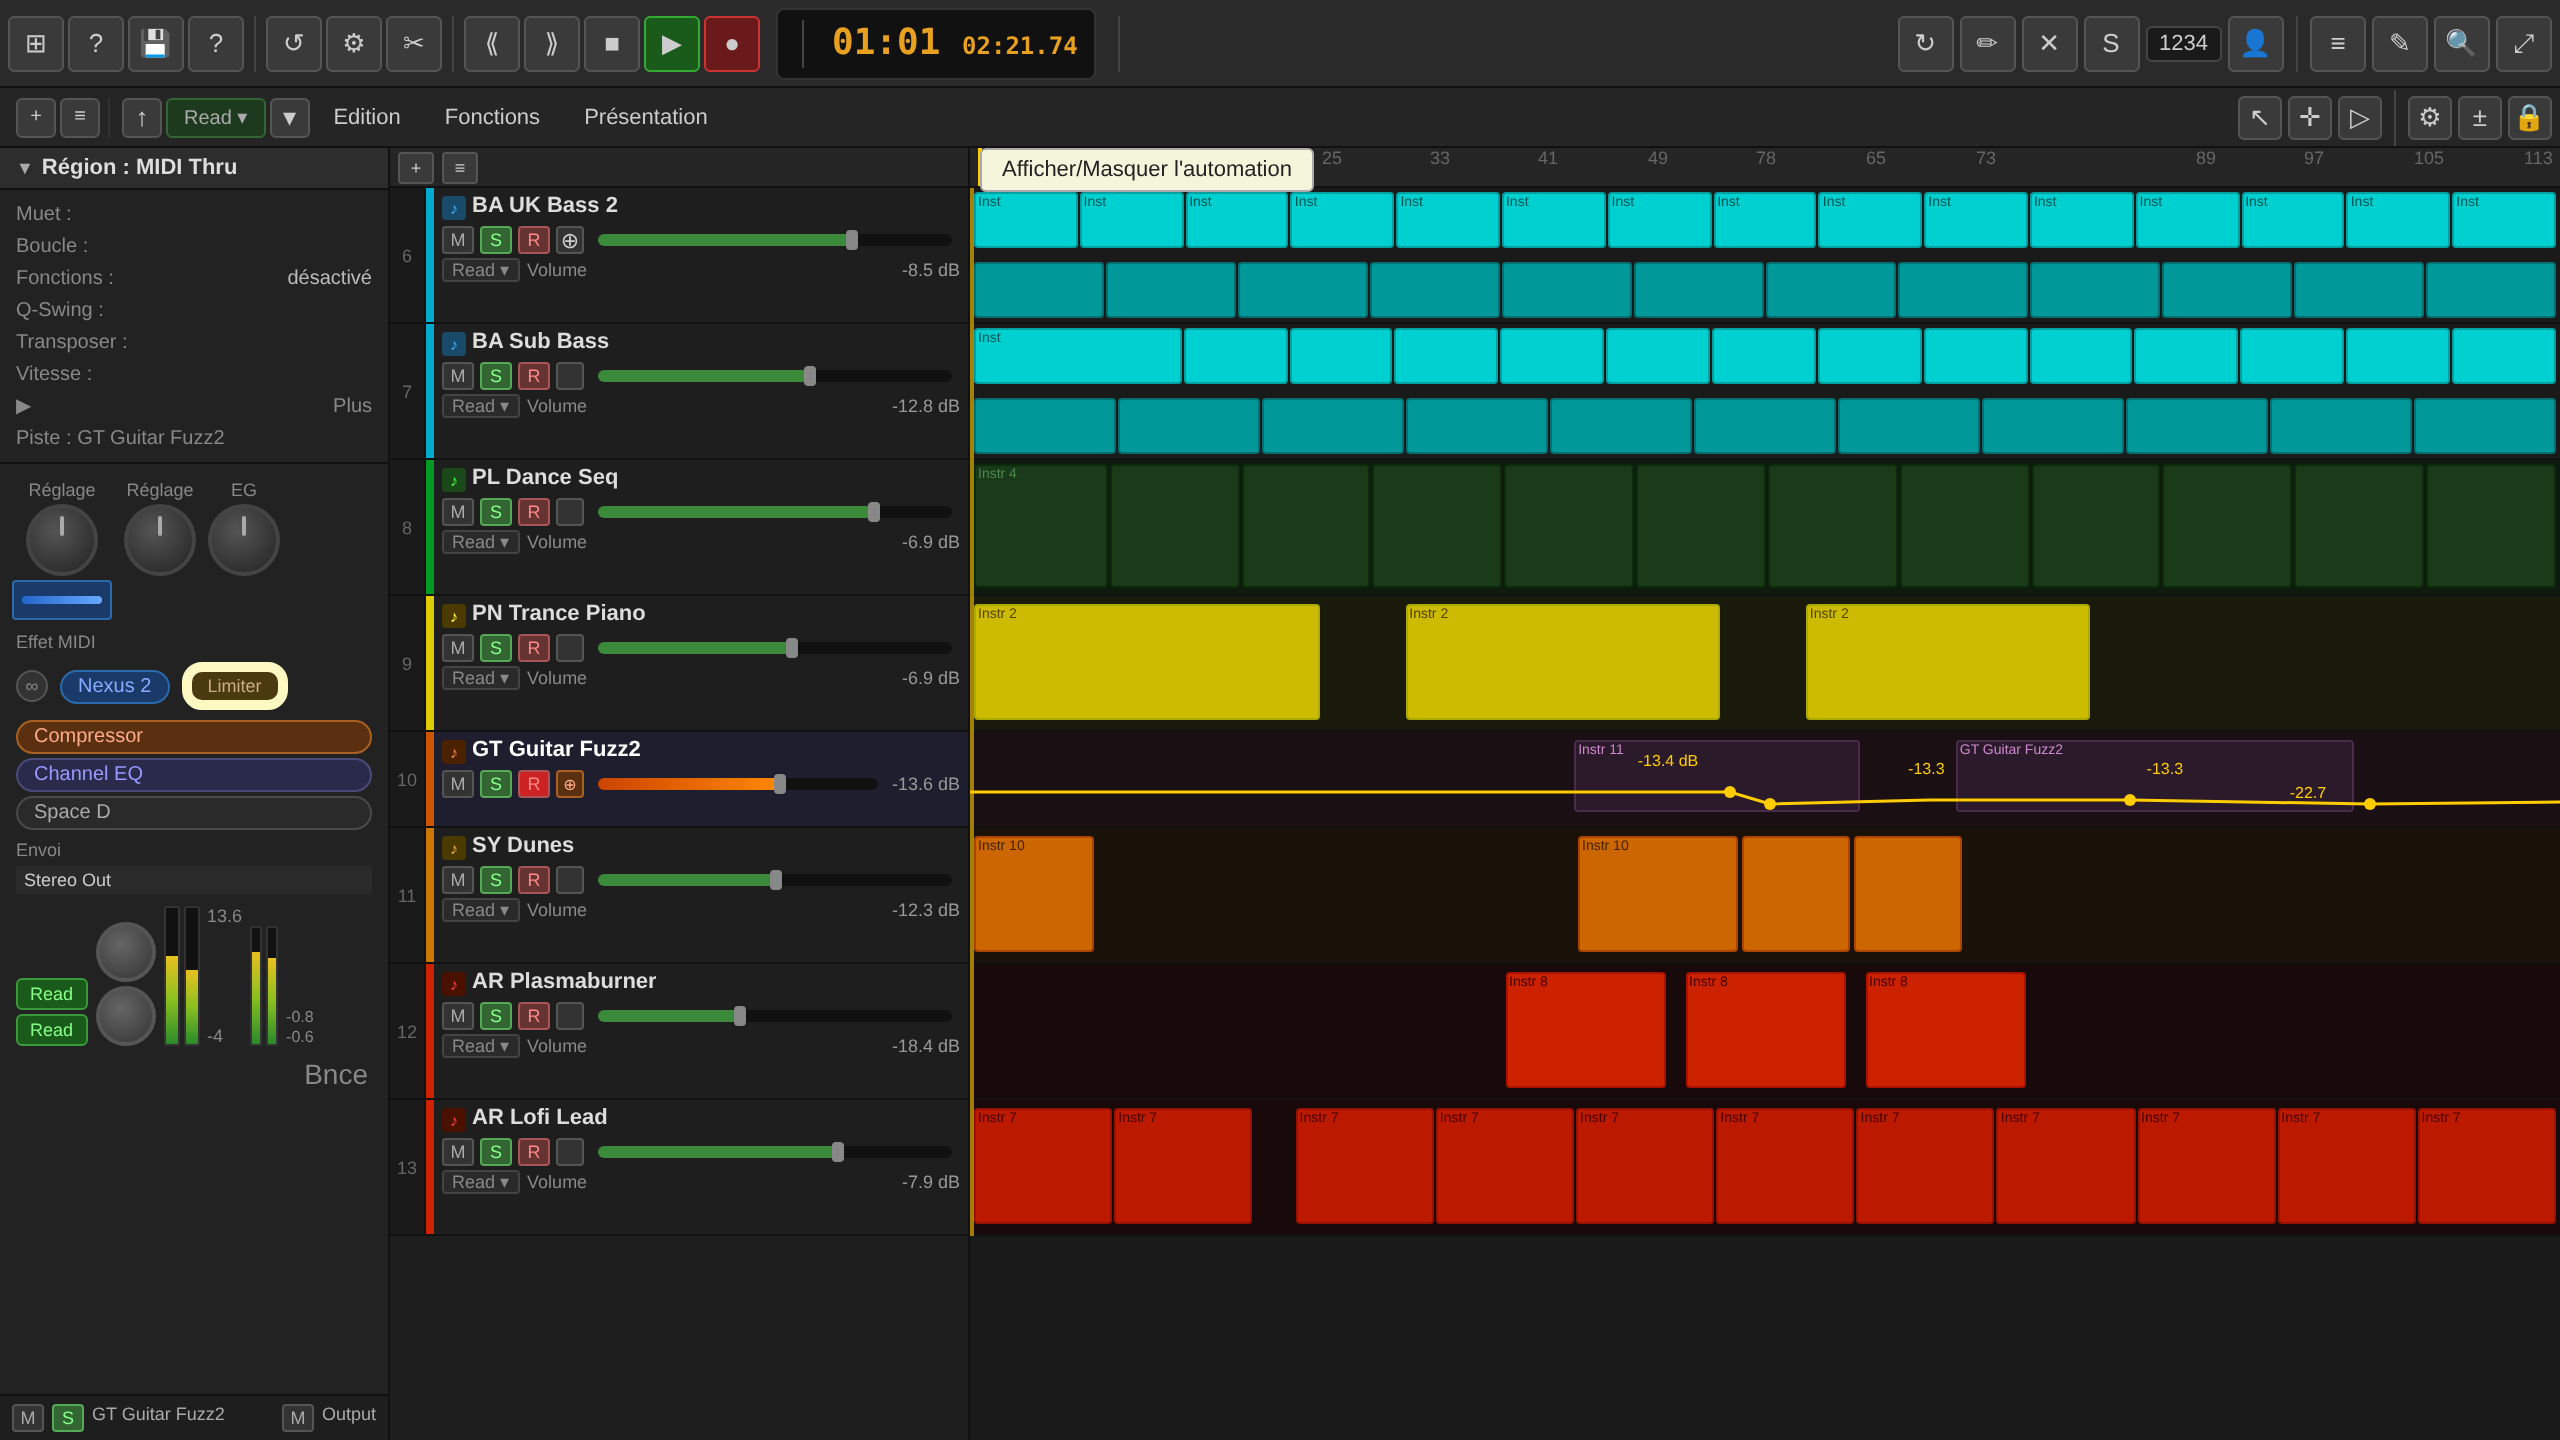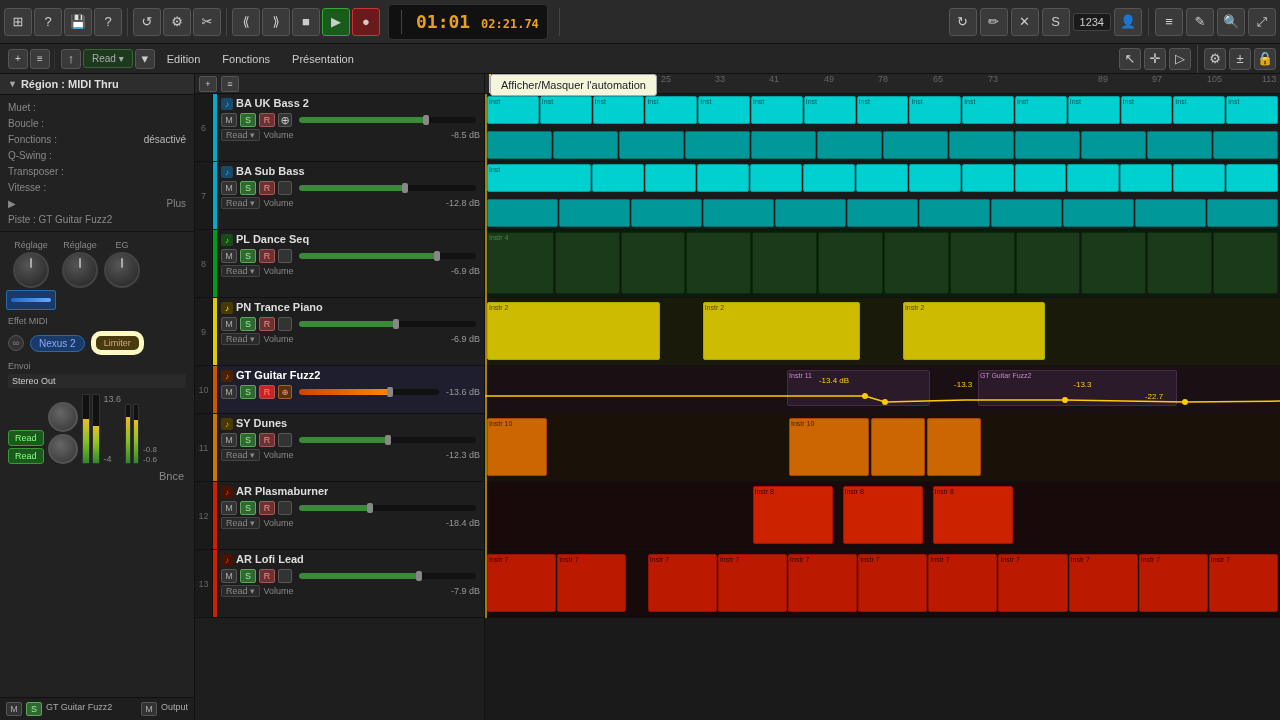--- a/index.html
+++ b/index.html
@@ -446,20 +446,25 @@
       </div>
 
       <div style="font-size:9px;color:#888;padding:2px 4px;">Effet MIDI</div>
 
       <div style="display:flex;align-items:center;gap:6px;padding:3px 4px;">
         <div style="width:16px;height:16px;background:#333;border:1px solid #555;border-radius:50%;display:flex;align-items:center;justify-content:center;font-size:9px;color:#888;">∞</div>
         <span class="plugin-chip chip-blue">Nexus 2</span>
         <span class="plugin-chip" style="background:#4a3a10;border:5px solid #fef9c3;color:#ca8;font-size:9px;">Limiter</span>
       </div>
 
+      <div style="display:flex;flex-direction:column;gap:2px;padding:2px 4px;">
+        <span class="plugin-chip chip-orange" style="display:block;">Compressor</span>
+        <span class="plugin-chip chip-dark" style="display:block;">Channel EQ</span>
+        <span class="plugin-chip" style="background:#2a2a2a;border:1px solid #4a4a4a;color:#aaa;display:block;">Space D</span>
+      </div>
 
       <div style="padding:3px 4px;font-size:9px;color:#888;">Envoi</div>
       <div style="padding:2px 4px;font-size:9px;color:#ccc;background:#2a2a2a;margin:0 4px;border-radius:2px;">Stereo Out</div>
 
       <div style="display:flex;gap:4px;padding:6px 4px;align-items:flex-end;">
 
         <div style="display:flex;flex-direction:column;gap:2px;">
           <div style="padding:2px 6px;background:#1a5a1a;border:1px solid #3a9a3a;border-radius:3px;font-size:9px;color:#8f8;cursor:pointer;">Read</div>
           <div style="padding:2px 6px;background:#1a5a1a;border:1px solid #3a9a3a;border-radius:3px;font-size:9px;color:#8f8;cursor:pointer;">Read</div>
         </div>
@@ -491,21 +496,21 @@
             <div class="meter-fill" style="height:75%;"></div>
           </div>
         </div>
 
         <div style="display:flex;flex-direction:column;justify-content:flex-end;height:60px;font-size:8px;color:#888;gap:1px;">
           <span>-0.8</span>
           <span>-0.6</span>
         </div>
       </div>
 
-      <div style="text-align:right;padding-right:6px;font-size:11px;color:#888;">Bnce</div>
+      <div style="text-align:right;padding-right:6px;font-size:14px;color:#888;">Bnce</div>
     </div>
 
     <div class="bottom-controls">
       <div class="btn-row">
         <div class="msb-btn m">M</div>
         <div class="msb-btn s">S</div>
         <div style="flex:1;font-size:9px;color:#aaa;overflow:hidden;text-overflow:ellipsis;white-space:nowrap;">GT Guitar Fuzz2</div>
         <div class="msb-btn m">M</div>
         <div style="font-size:9px;color:#aaa;">Output</div>
       </div>

